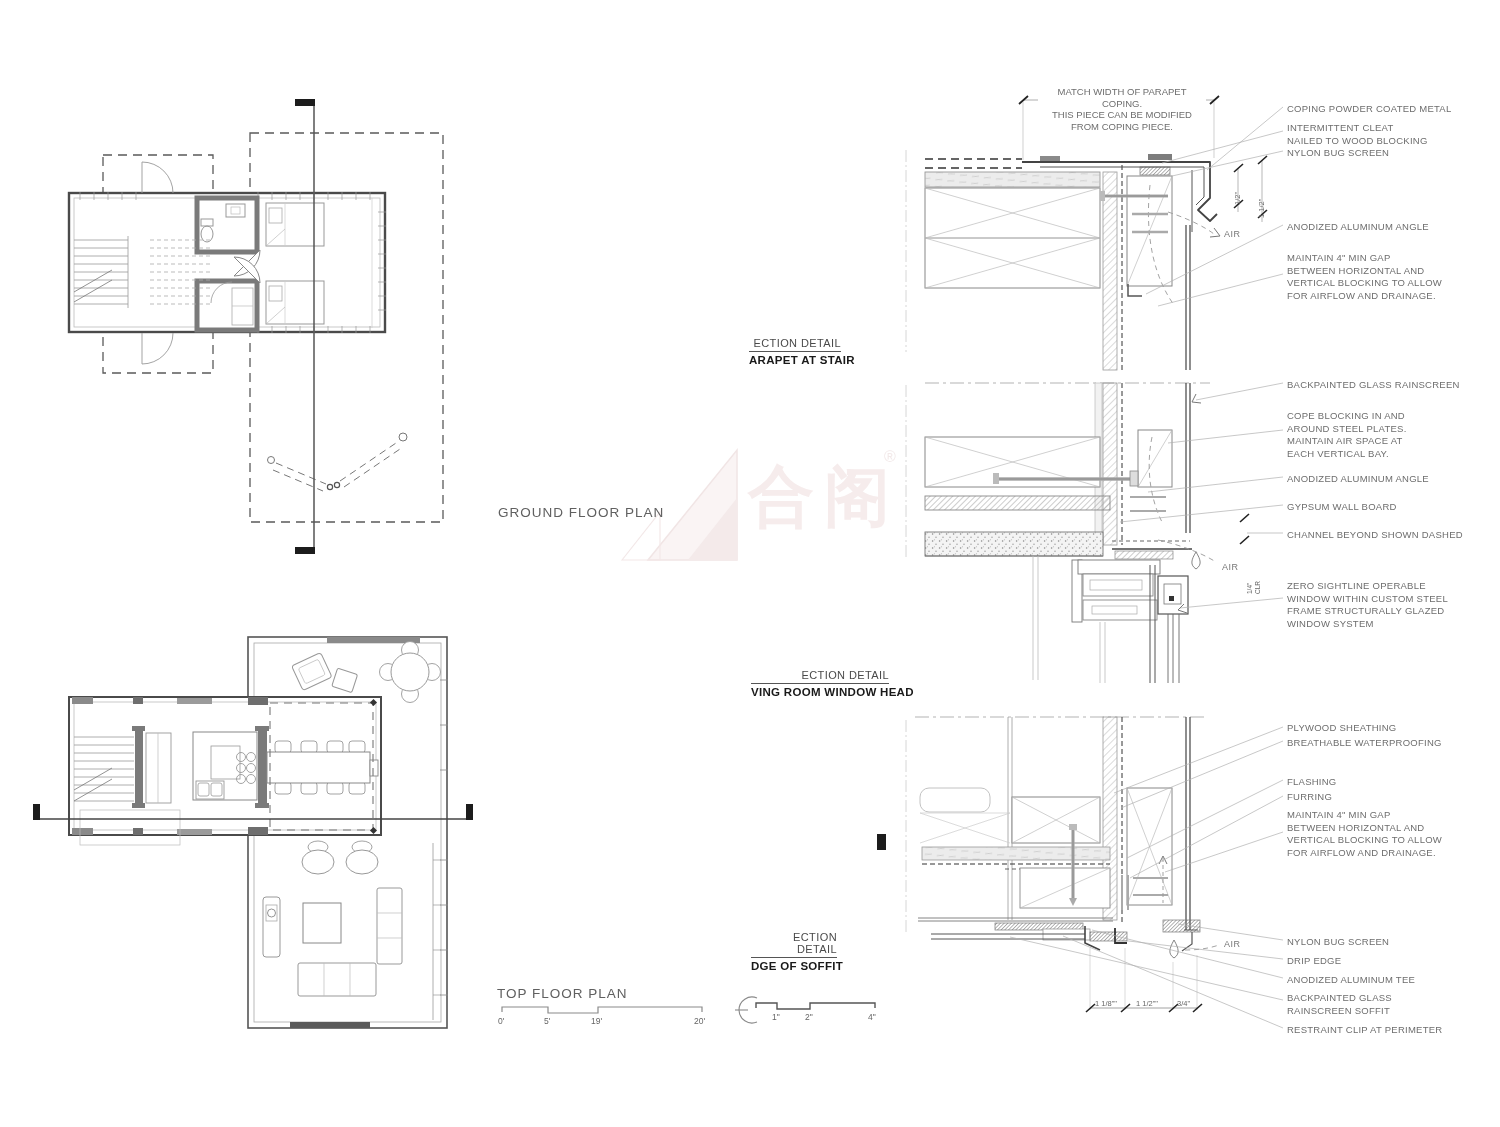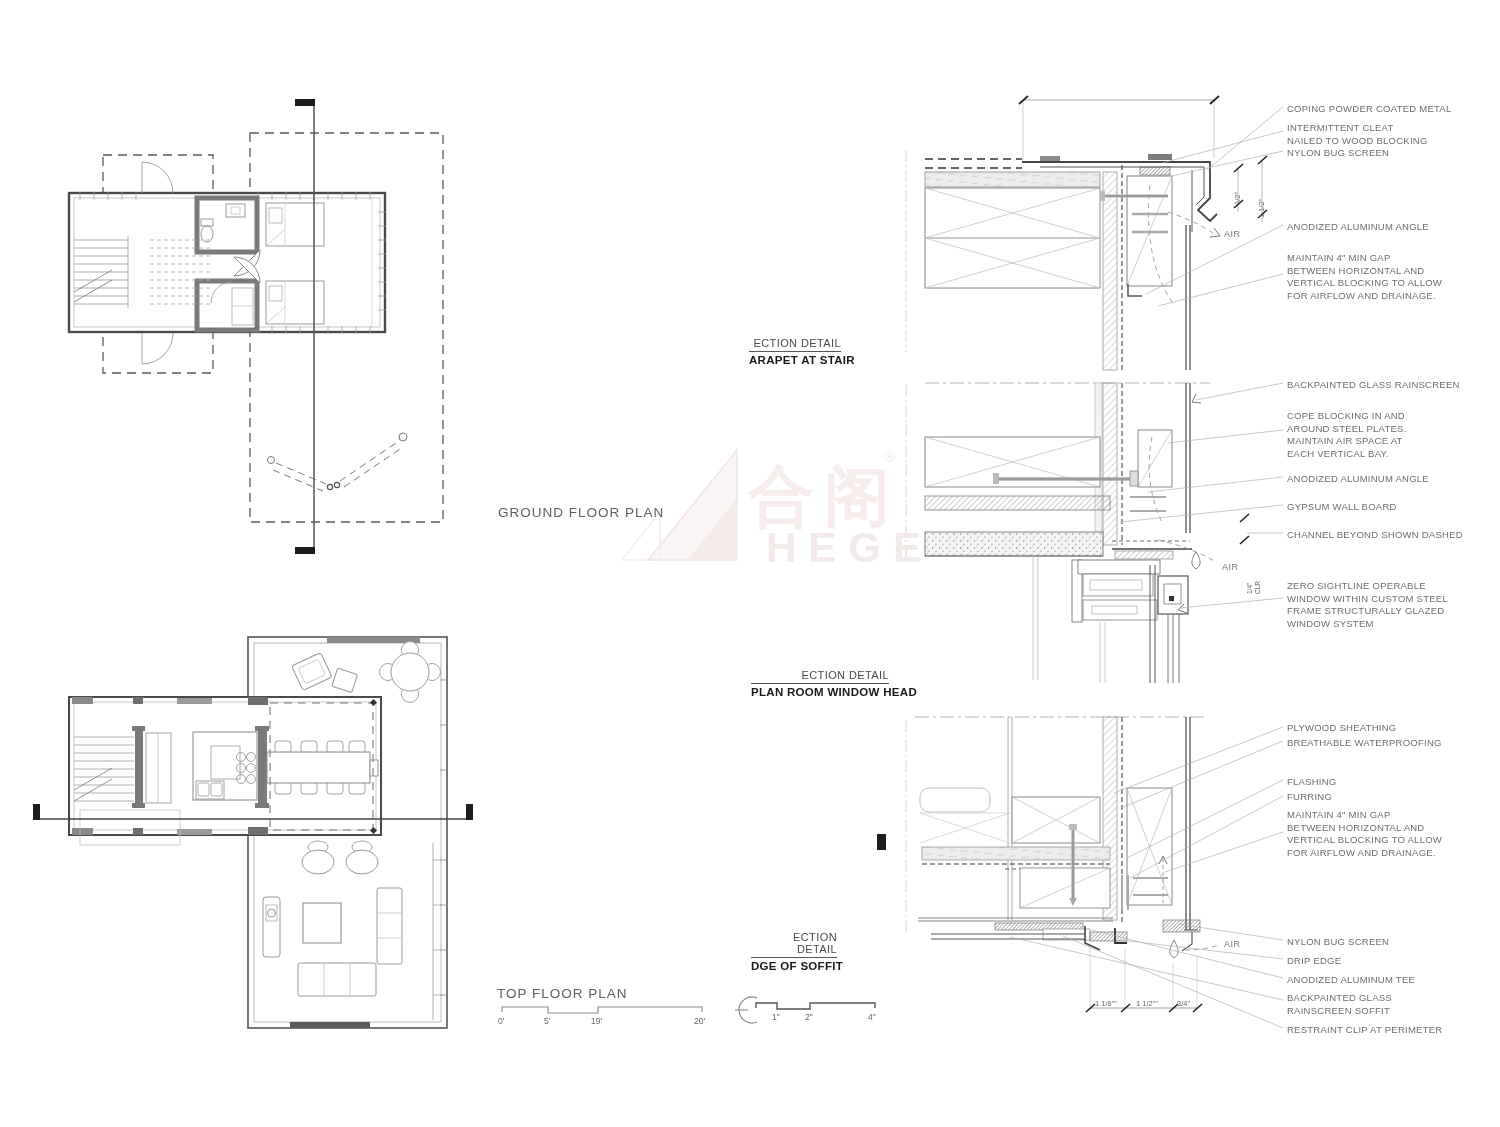--- a/index.html
+++ b/index.html
@@ -418,38 +418,40 @@
       <line x1="1283" y1="959" x2="1120" y2="940"></line>
       <line x1="1283" y1="978" x2="1092" y2="930"></line>
       <line x1="1283" y1="1000" x2="1010" y2="937"></line>
       <line x1="1283" y1="1028" x2="1063" y2="936"></line>
     </g>
   </g>
 </svg>
 
 <div class="wm-cjk" style="left:748px;top:452px;">合阁</div>
 <div class="wm-reg" style="left:884px;top:448px;">®</div>
-<div class="wm-latin" style="left:766px;top:524px;">HEGE</div>
 
 <div class="planlabel" style="left:498px;top:505px;">GROUND FLOOR PLAN</div>
 <div class="planlabel" style="left:497px;top:986px;">TOP FLOOR PLAN</div>
 
 <div class="title" style="left:749px;top:337px;">
   <div class="l1" style="width:92px;">ECTION DETAIL</div>
   <div class="l2">ARAPET AT STAIR</div>
 </div>
 <div class="title" style="left:751px;top:669px;">
   <div class="l1" style="width:138px;">ECTION DETAIL</div>
-  <div class="l2">PLAN ROOM WINDOW HEAD</div>
+  <div class="l2">VING ROOM WINDOW HEAD</div>
 </div>
 <div class="title" style="left:751px;top:931px;">
   <div class="l1" style="width:86px;">ECTION DETAIL</div>
   <div class="l2">DGE OF SOFFIT</div>
 </div>
 
+<div class="note" style="left:1038px;top:86px;width:162px;">MATCH WIDTH OF PARAPET COPING.
+THIS PIECE CAN BE MODIFIED
+FROM COPING PIECE.</div>
 
 <div class="ann" style="left:1287px;top:103px;">COPING POWDER COATED METAL</div>
 <div class="ann" style="left:1287px;top:122px;">INTERMITTENT CLEAT
 NAILED TO WOOD BLOCKING</div>
 <div class="ann" style="left:1287px;top:147px;">NYLON BUG SCREEN</div>
 <div class="ann" style="left:1287px;top:221px;">ANODIZED ALUMINUM ANGLE</div>
 <div class="ann" style="left:1287px;top:252px;">MAINTAIN 4" MIN GAP
 BETWEEN HORIZONTAL AND
 VERTICAL BLOCKING TO ALLOW
 FOR AIRFLOW AND DRAINAGE.</div>

